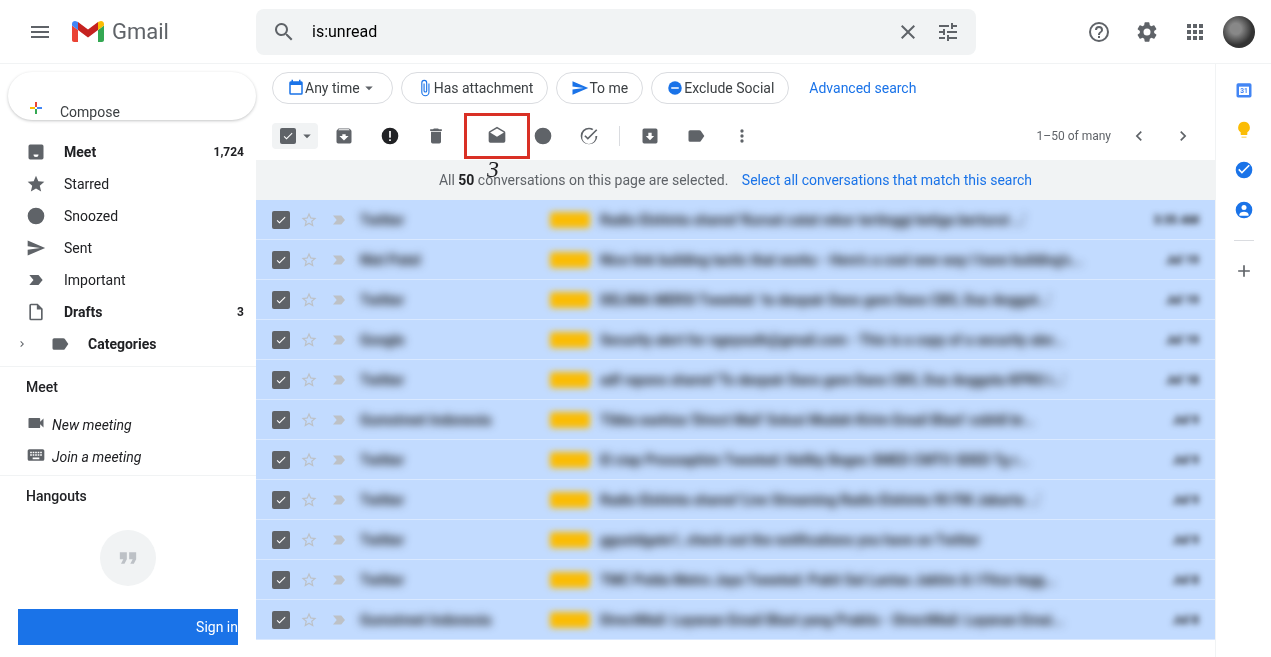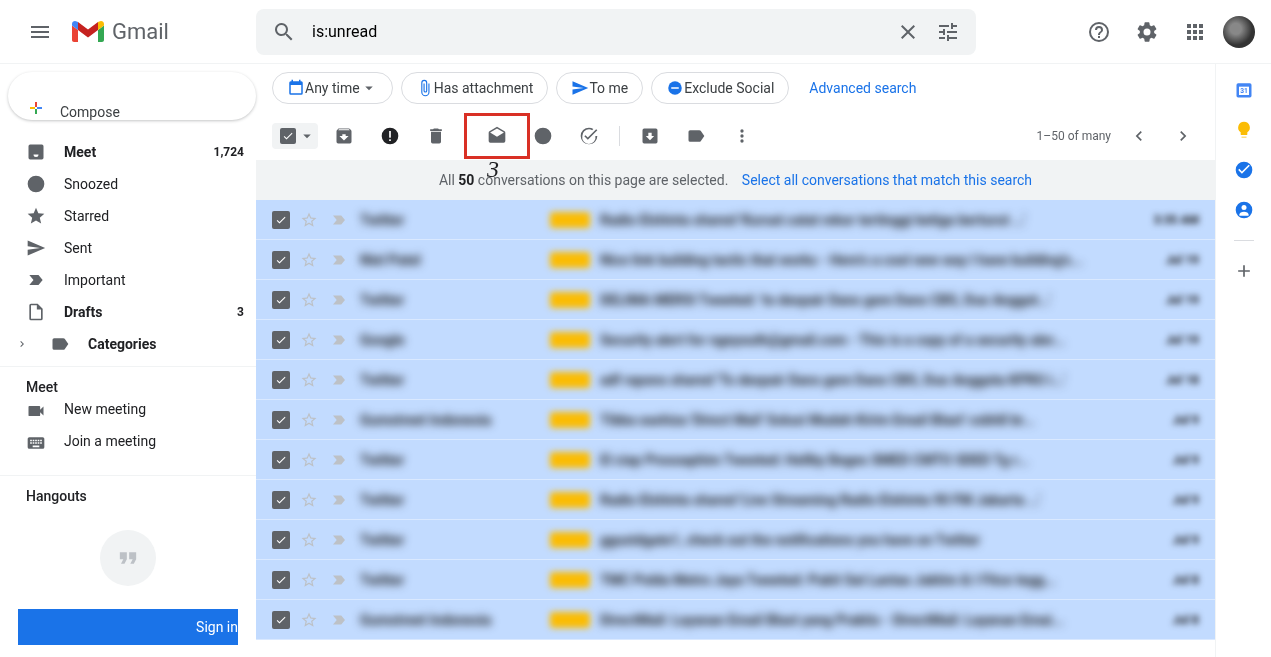--- a/index.html
+++ b/index.html
@@ -26,21 +26,21 @@
 
 .sidebar { width: 256px; display: flex; flex-direction: column; padding-top: 8px; }
 .compose-btn { display: inline-flex; align-items: flex-end; gap: 12px; margin-left: 8px; padding: 0 24px 0 16px; height: 48px; border-radius: 24px; box-shadow: 0 1px 3px rgba(60,64,67,.3); background: #fff; cursor: pointer; font-size: 14px; color: #3c4043; }
 .nav { margin-top: 16px; }
 .nav-item { display: flex; align-items: center; height: 32px; padding: 0 12px 0 26px; border-radius: 0 16px 16px 0; cursor: pointer; color: #202124; gap: 18px; }
 .nav-item.bold { font-weight: 700; }
 .nav-item .nav-icon { width: 20px; color: #5f6368; display: flex; align-items: center; justify-content: center; }
 .nav-item .count { margin-left: auto; font-size: 12px; }
 .nav-item.cat { padding-left: 12px; }
 .section-label { padding: 12px 0 6px 26px; font-weight: 500; color: #202124; }
-.meet-item { display: flex; align-items: flex-start; height: 32px; padding: 0 12px 0 26px; gap: 18px; cursor: pointer; }
+.meet-item { display: flex; align-items: flex-end; height: 32px; padding: 0 12px 0 26px; gap: 6px; cursor: pointer; font-style: italic; }
 .hangouts-bubble { width: 56px; height: 56px; border-radius: 50%; background: #f1f3f4; margin: 20px auto; display: flex; align-items: center; justify-content: center; color: #bdc1c6; position: relative; }
 .hangouts-bubble::after { content: ''; position: absolute; bottom: -6px; right: 6px; border: 10px solid transparent; border-top-color: #f1f3f4; transform: rotate(-20deg); }
 .signin-btn { margin: 0 18px 12px; height: 36px; background: #1a73e8; color: #fff; display: flex; align-items: center; justify-content: flex-end; font-size: 14px; cursor: pointer; }
 
 
 .main { flex: 1; display: flex; flex-direction: column; overflow: hidden; }
 .chips { display: flex; gap: 8px; padding: 8px 16px; align-items: center; }
 .chip { display: inline-flex; align-items: center; height: 32px; padding: 0 14px; border: 1px solid #dadce0; border-radius: 16px; font-size: 14px; color: #3c4043; cursor: pointer; }
 .chip .chip-icon { display: flex; align-items: center; }
 .adv-search { color: #1a73e8; font-size: 14px; cursor: pointer; padding: 0 12px; }
@@ -159,32 +159,32 @@
               <svg width="20" height="20" viewBox="0 0 24 24">
                 <path fill="currentColor" d="M19 3H5a2 2 0 00-2 2v14l4-4h12a2 2 0 002-2V5a2 2 0 00-2-2zM19 3H5a2 2 0 00-2 2v14a2 2 0 002 2h14a2 2 0 002-2V5a2 2 0 00-2-2zm0 12h-4a3 3 0 01-6 0H5V5h14v10z"></path>
               </svg>
             </span>
           <span>Meet</span>
           <span class="count">1,724</span>
         </div>
         <div class="nav-item">
           <span class="nav-icon">
               <svg width="20" height="20" viewBox="0 0 24 24">
+                <path fill="currentColor" d="M12 17.27L18.18 21l-1.64-7.03L22 9.24l-7.19-.61L12 2 9.19 8.63 2 9.24l5.46 4.73L5.82 21z"></path>
+              </svg>
+            </span>
+          <span>Starred</span>
+        </div>
+        <div class="nav-item">
+          <span class="nav-icon">
+              <svg width="20" height="20" viewBox="0 0 24 24">
                 <path fill="currentColor" d="M12 2a10 10 0 100 20 10 10 0 000-20zm.5 5H11v6l5.25 3.15.75-1.23-4.5-2.67V7z"></path>
               </svg>
             </span>
           <span>Snoozed</span>
-        </div>
-        <div class="nav-item">
-          <span class="nav-icon">
-              <svg width="20" height="20" viewBox="0 0 24 24">
-                <path fill="currentColor" d="M12 17.27L18.18 21l-1.64-7.03L22 9.24l-7.19-.61L12 2 9.19 8.63 2 9.24l5.46 4.73L5.82 21z"></path>
-              </svg>
-            </span>
-          <span>Starred</span>
         </div>
         <div class="nav-item">
           <span class="nav-icon">
               <svg width="20" height="20" viewBox="0 0 24 24">
                 <path fill="currentColor" d="M2.01 21L23 12 2.01 3 2 10l15 2-15 2z"></path>
               </svg>
             </span>
           <span>Sent</span>
         </div>
         <div class="nav-item">

